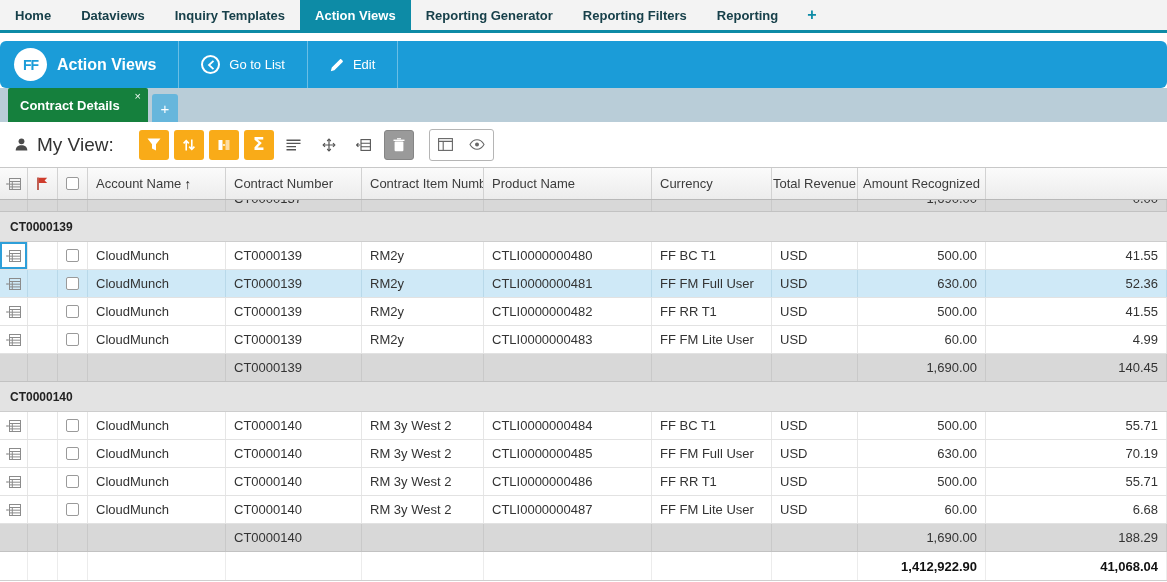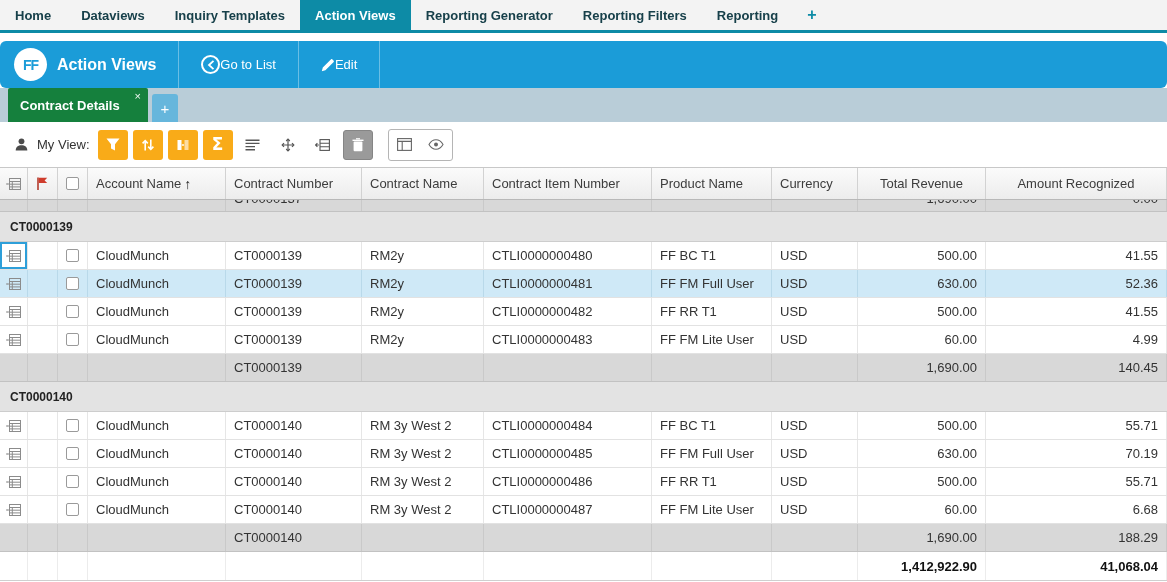--- a/index.html
+++ b/index.html
@@ -15,33 +15,33 @@
   .nav-item { display: flex; align-items: center; padding: 0 15px; font-weight: bold; font-size: 13px; color: #17404a; cursor: pointer; }
   .nav-item.active { background: #0d8ba6; color: #fff; }
   .nav-add { display: flex; align-items: center; padding: 0 14px; color: #0d8ba6; font-weight: bold; font-size: 16px; cursor: pointer; }
   .gap { height: 8px; background: #fff; }
 
   
   .blue-bar { height: 47px; background: #1b9cd8; display: flex; align-items: center; color: #fff; border-radius: 6px; }
   .logo { width: 33px; height: 33px; border-radius: 50%; background: #fff; color: #1b9cd8; font-weight: bold; font-size: 14px; display: flex; align-items: center; justify-content: center; margin: 0 10px 0 14px; letter-spacing: -1px; flex: none; }
   .app-title { font-size: 16px; font-weight: bold; margin-right: 22px; white-space: nowrap; }
   .vdiv { width: 1px; height: 47px; background: rgba(255,255,255,.35); flex: none; }
-  .hdr-btn { display: flex; align-items: center; padding: 0 22px; height: 100%; font-size: 13px; cursor: pointer; white-space: nowrap; }
+  .hdr-btn { display: flex; align-items: center; gap: 9px; padding: 0 22px; height: 100%; font-size: 13px; cursor: pointer; white-space: nowrap; }
   .circle-icon { width: 19px; height: 19px; border: 2px solid #fff; border-radius: 50%; display: flex; align-items: center; justify-content: center; flex: none; }
 
   
   .tab-strip { height: 34px; background: #b9cdd8; display: flex; align-items: flex-end; padding-left: 8px; }
   .tab { height: 34px; min-width: 140px; background: #15803d; color: #fff; font-weight: bold; font-size: 13px; display: flex; align-items: center; padding: 0 26px 0 12px; position: relative; border-radius: 2px 2px 0 0; cursor: pointer; }
   .tab-close { position: absolute; top: 2px; right: 7px; font-size: 11px; font-weight: normal; color: rgba(255,255,255,.95); cursor: pointer; }
   .tab-add { width: 26px; height: 28px; background: #66b6dc; color: #fff; display: flex; align-items: center; justify-content: center; font-size: 15px; margin-left: 4px; border-radius: 3px 3px 0 0; cursor: pointer; }
 
   
   .toolbar { height: 46px; background: #fff; border-bottom: 1px solid #c8c8c8; display: flex; align-items: center; padding-left: 14px; }
   .person { display: flex; margin-right: 8px; }
-  .myview { font-size: 13px; color: #333; margin-right: 8px; white-space: nowrap; }
+  .myview { font-size: 19px; color: #333; margin-right: 25px; white-space: nowrap; }
   .tb-btn { width: 30px; height: 30px; border-radius: 3px; display: flex; align-items: center; justify-content: center; margin-right: 5px; cursor: pointer; flex: none; }
   .tb-btn.orange { background: #f9ab18; color: #fff; }
   .tb-btn.gray { background: transparent; color: #555; }
   .tb-btn.pressed { background: #9a9a9a; border: 1px solid #858585; }
   .sigma { font-size: 17px; font-weight: bold; line-height: 1; font-family: "DejaVu Sans", sans-serif; }
   .tb-group { display: flex; border: 1px solid #b5b5b5; border-radius: 3px; padding: 2px; margin-left: 10px; gap: 3px; }
   .tb-group .tb-btn { width: 28px; height: 26px; margin: 0; }
 
   
   .grid-header, .grid-row {
@@ -220,23 +220,20 @@
       <span class="checkbox"></span>
     </div>
     <div class="hcell">
       <span>Account Name</span>
       <span class="sort-arrow">↑</span>
     </div>
     <div class="hcell">
         <span>Contract Number</span>
       </div>
     <div class="hcell">
-        <span>Contract Name</span>
-      </div>
-    <div class="hcell">
         <span>Contract Item Number</span>
       </div>
     <div class="hcell">
         <span>Product Name</span>
       </div>
     <div class="hcell">
         <span>Currency</span>
       </div>
     <div class="hcell num">
         <span>Total Revenue</span>

